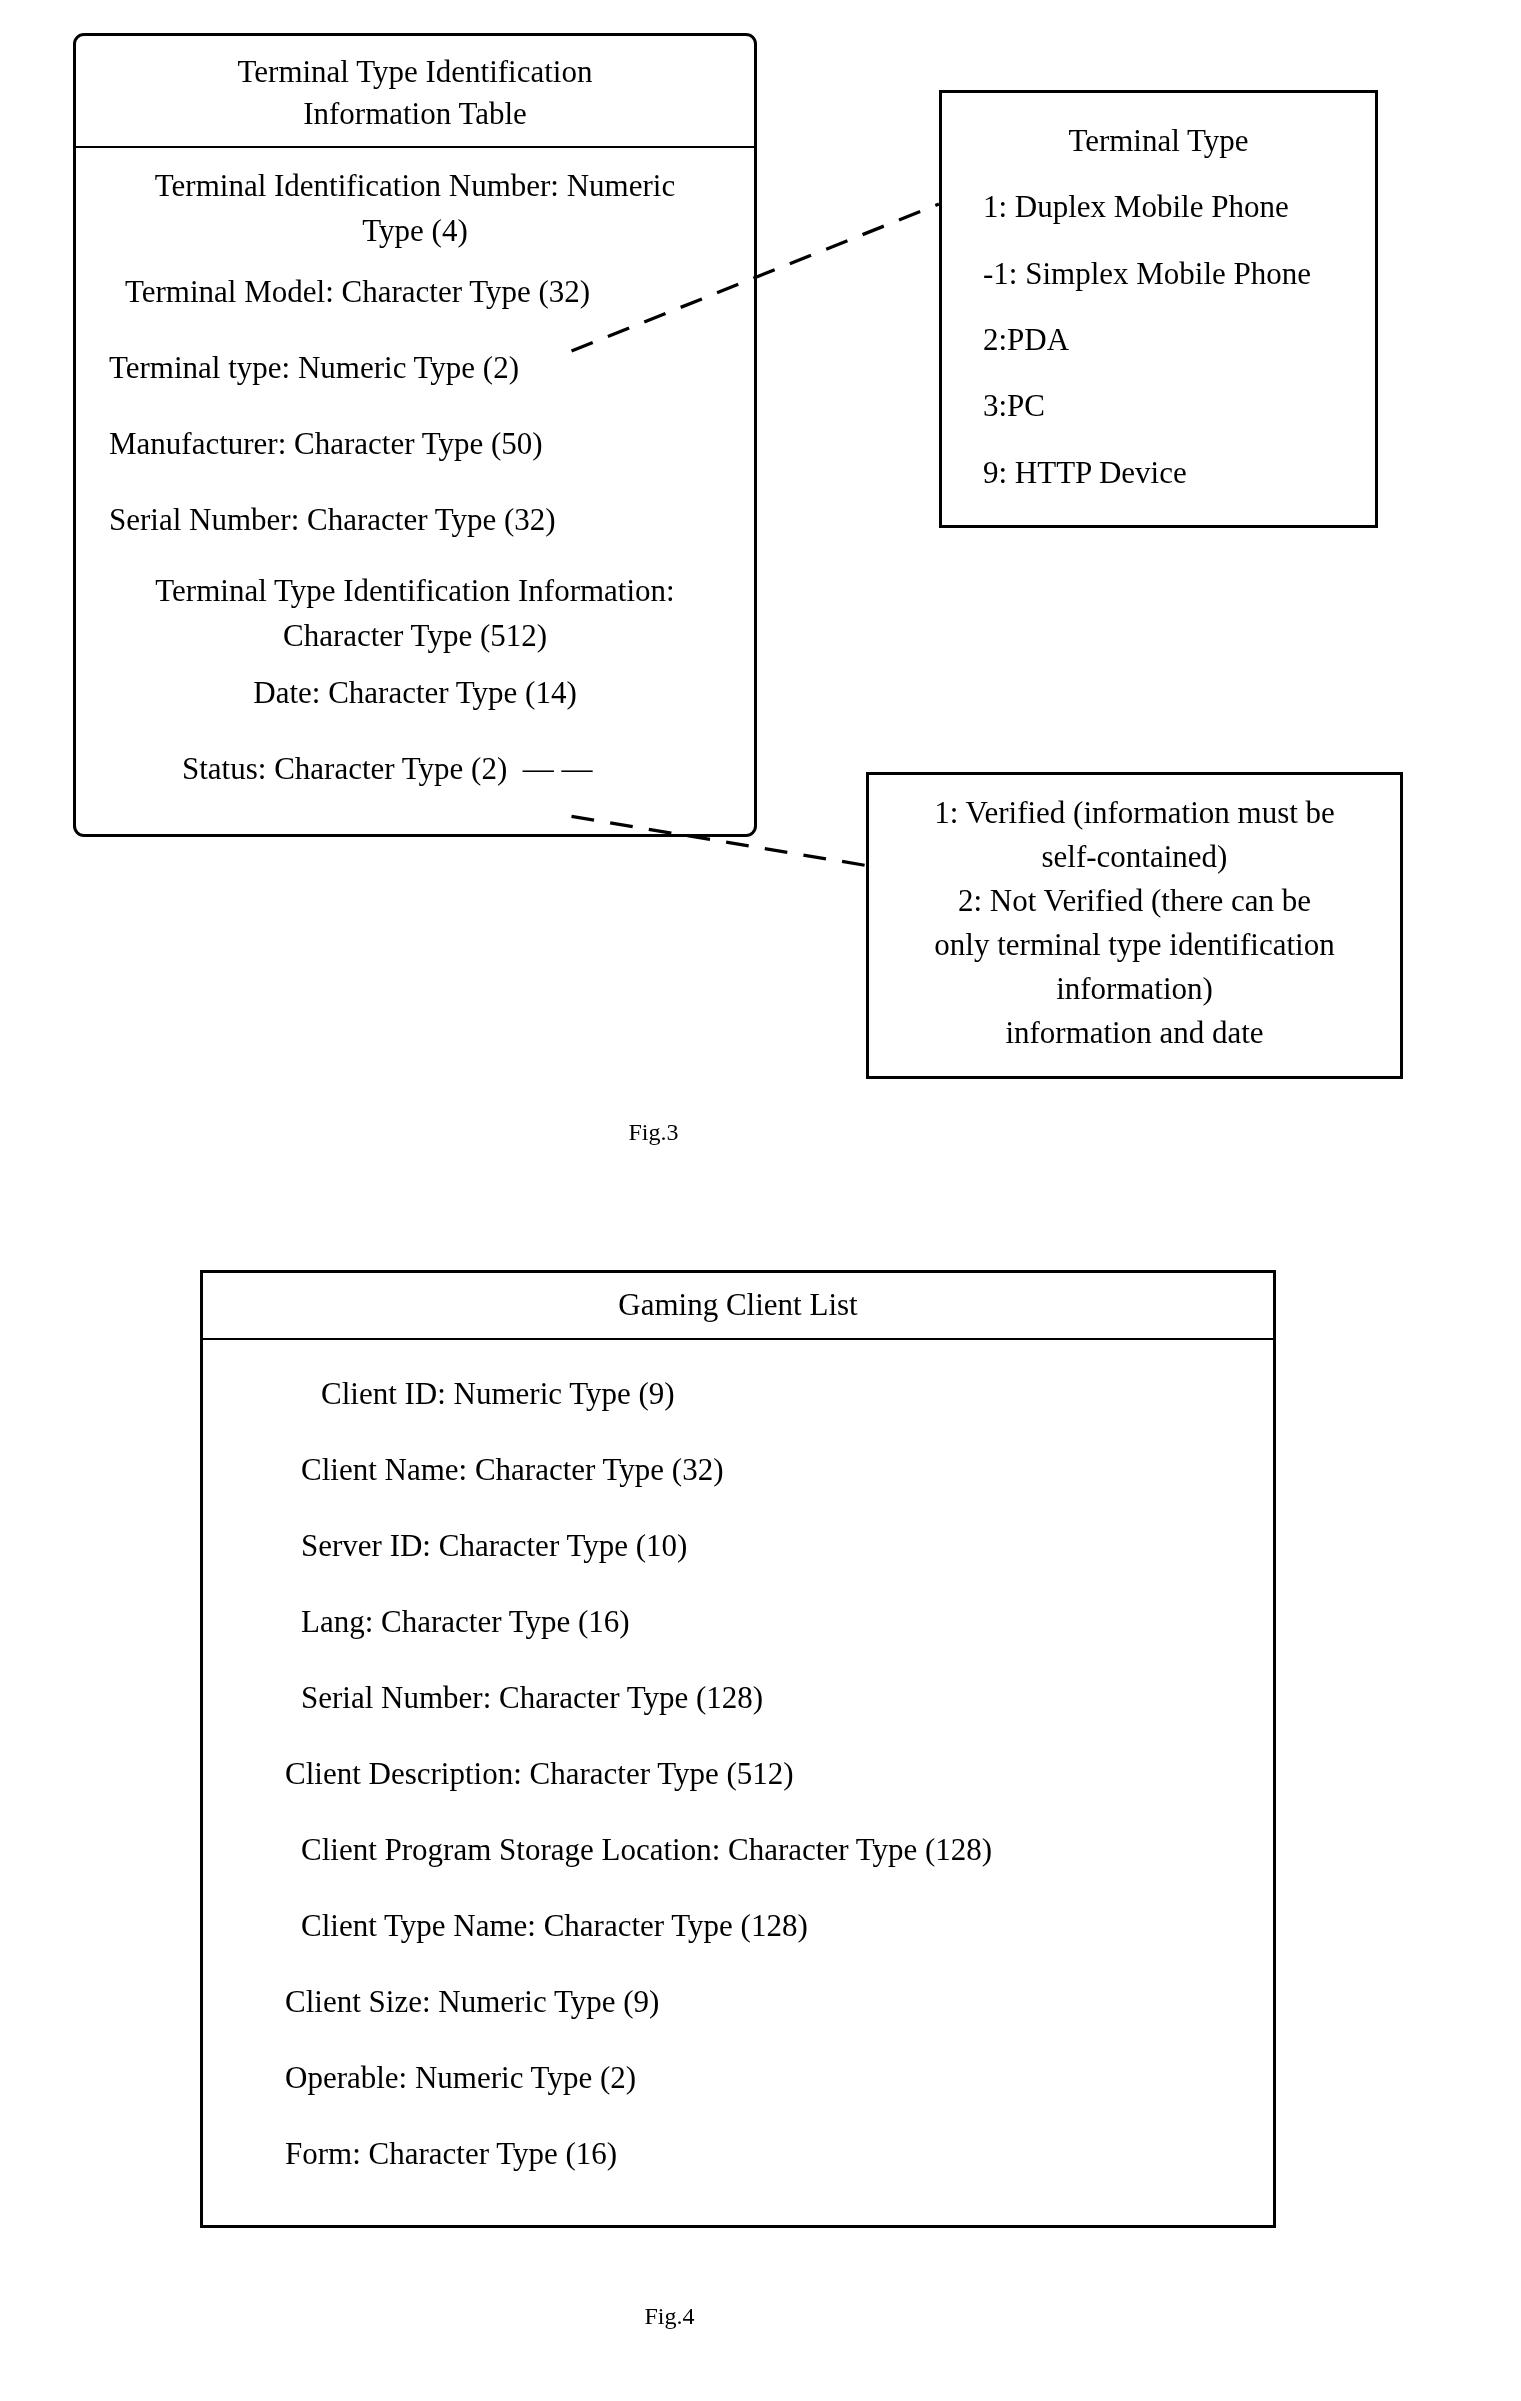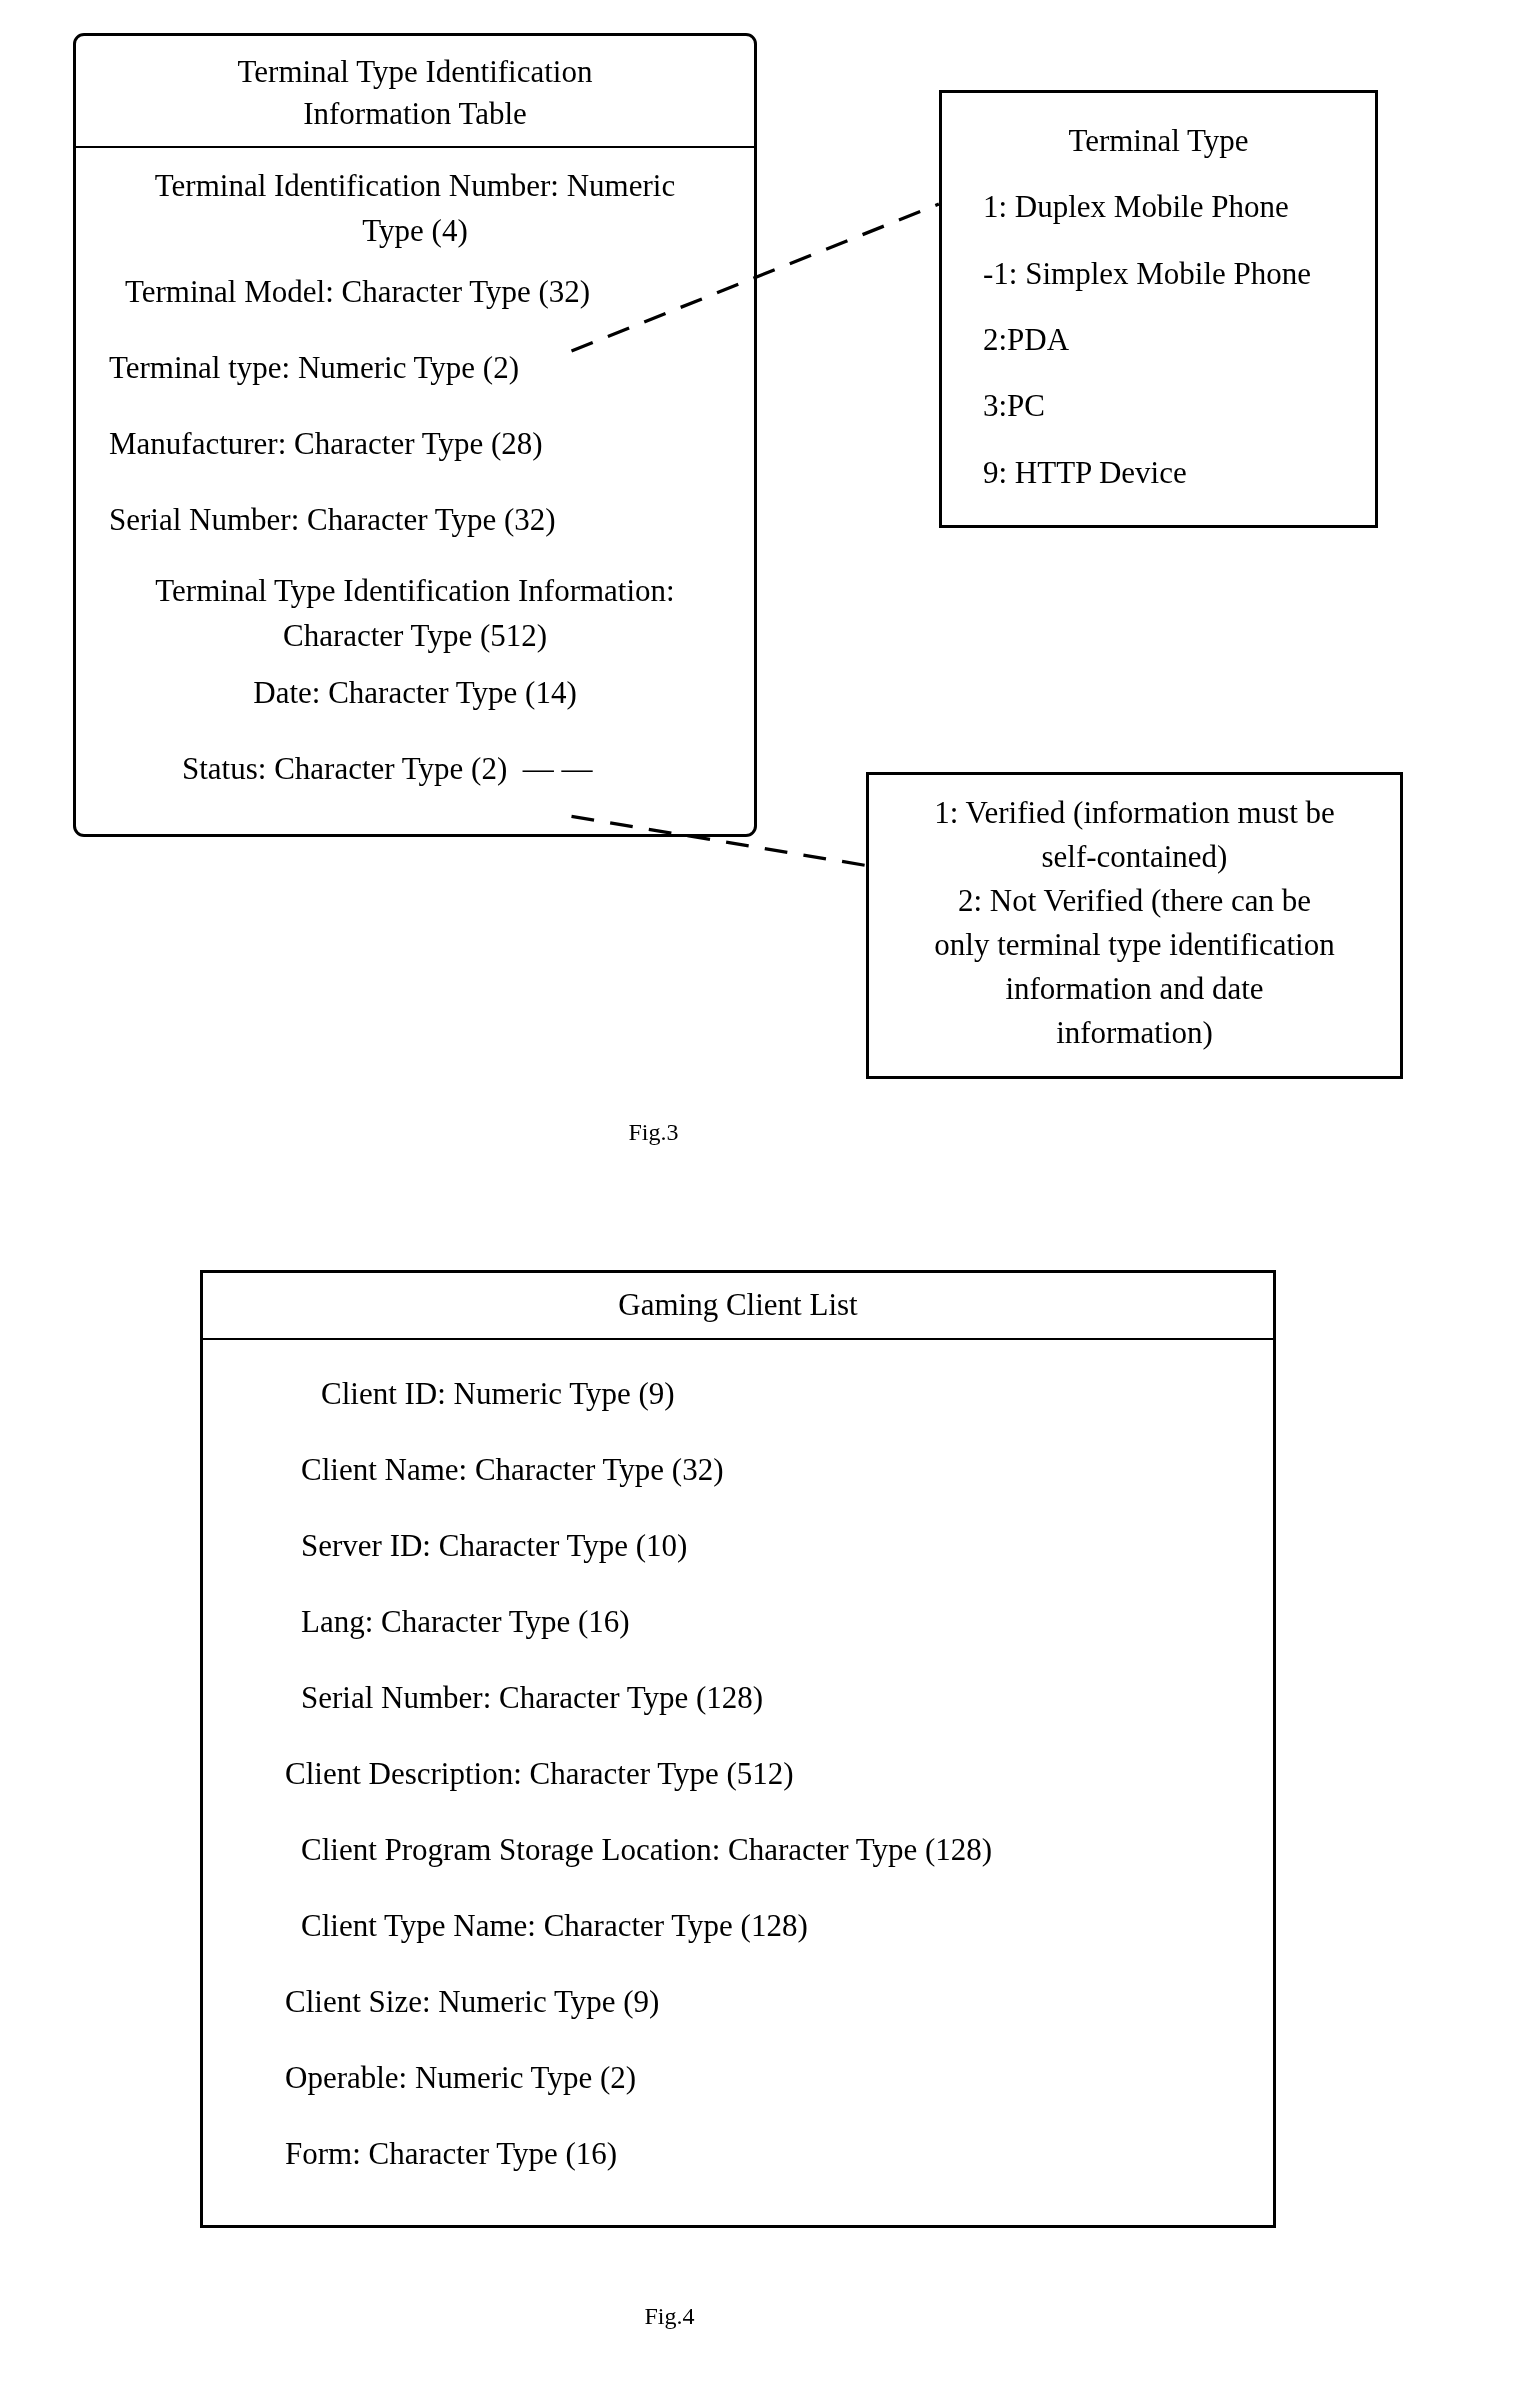--- a/index.html
+++ b/index.html
@@ -57,21 +57,21 @@
     <span>Terminal Type Identification</span><br>
     <span>Information Table</span>
   </div>
   <div class="box-body">
     <div class="center" style="padding:4.9px 16.3px 0 16.3px; line-height:1.45;">
       <span>Terminal Identification Number: Numeric</span><br>
       <span>Type (4)</span>
     </div>
     <div class="row" style=""><span>Terminal Model: Character Type (32)</span></div>
     <div class="row" style="padding-left:33px;"><span>Terminal type: Numeric Type (2)</span></div>
-    <div class="row" style="padding-left:33px;"><span>Manufacturer: Character Type (28)</span></div>
+    <div class="row" style="padding-left:33px;"><span>Manufacturer: Character Type (50)</span></div>
     <div class="row" style="padding-left:33px;"><span>Serial Number: Character Type (32)</span></div>
     <div class="center" style="padding:11.4px 16.3px 0 16.3px; line-height:1.45;">
       <span>Terminal Type Identification Information:</span><br>
       <span>Character Type (512)</span>
     </div>
     <div class="row center" style="padding-top:11.4px;"><span>Date: Character Type (14)</span></div>
     <div class="row" style="padding-left:106px; padding-bottom:24.5px;">
       <span>Status: Character Type (2)</span>
       <span> &nbsp;—&nbsp;—</span>
     </div>
@@ -88,22 +88,22 @@
     <div class="row-tight" style="padding-top:14.7px;"><span>9: HTTP Device</span></div>
   </div>
 </div>
 
 <div class="box" style="left:866px; top:772px; width:531px;">
   <div class="box-body center" style="padding:16.3px 14.7px 21px 14.7px; line-height:1.42;">
     <div>1: Verified (information must be</div>
     <div>self-contained)</div>
     <div>2: Not Verified (there can be</div>
     <div>only terminal type identification</div>
+    <div>information)</div>
     <div>information and date</div>
-    <div>information)</div>
   </div>
 </div>
 
 <svg class="connectors" viewBox="0 0 1863 2941" width="1521" height="2401">
   <line x1="700" y1="430" x2="1150" y2="250" stroke="#000" stroke-width="4" stroke-dasharray="28 20"></line>
   <line x1="700" y1="1000" x2="1060" y2="1060" stroke="#000" stroke-width="4" stroke-dasharray="28 20"></line>
 </svg>
 
 <div class="figlabel" style="left:572px; top:1119px; width:163px;">Fig.3</div>
 

